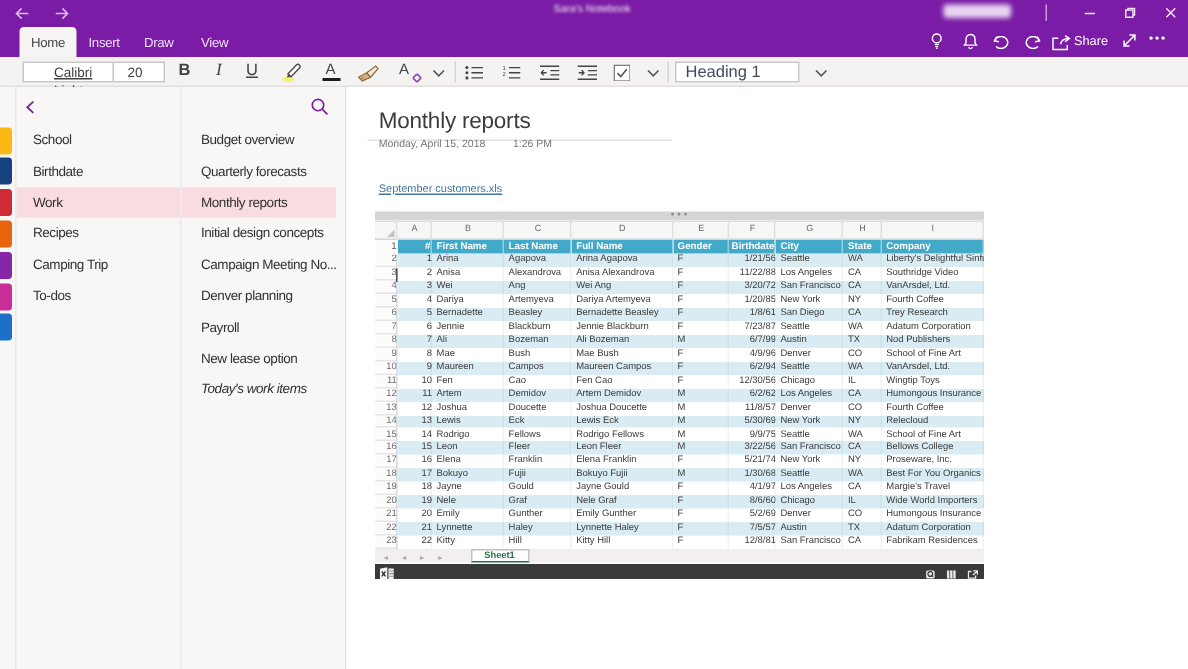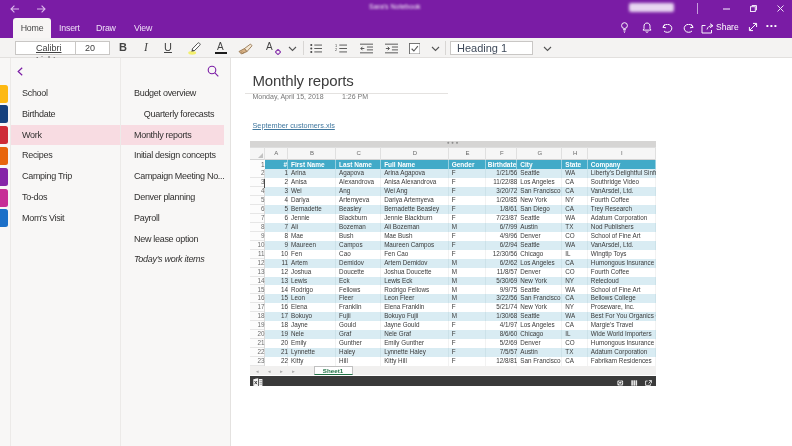--- a/index.html
+++ b/index.html
@@ -189,24 +189,23 @@
     <div class="srow" style="left:11px;top:103.8px;width:109px;padding-left:11px;">Birthdate</div>
     <div class="sectab" style="top:105.3px;background:#16417e;"></div>
     <div class="srow sel" style="left:11px;top:124.6px;width:109px;padding-left:11px;">Work</div>
     <div class="sectab" style="top:126.1px;background:#ce2b37;"></div>
     <div class="srow" style="left:11px;top:145.4px;width:109px;padding-left:11px;">Recipes</div>
     <div class="sectab" style="top:146.9px;background:#e8650d;"></div>
     <div class="srow" style="left:11px;top:166.2px;width:109px;padding-left:11px;">Camping Trip</div>
     <div class="sectab" style="top:167.7px;background:#8626a8;"></div>
     <div class="srow" style="left:11px;top:187px;width:109px;padding-left:11px;">To-dos</div>
     <div class="sectab" style="top:188.5px;background:#c72f96;"></div>
-    <div class="srow" style="left:11px;top:207.8px;width:109px;padding-left:11px;">Mom's Visit</div>
     <div class="sectab" style="top:209.3px;background:#1c70c8;"></div>
     <div class="srow" style="left:121px;top:83px;width:103px;padding-left:13px;">Budget overview</div>
-    <div class="srow" style="left:121px;top:103.8px;width:103px;padding-left:13px;text-align:center;">Quarterly forecasts</div>
+    <div class="srow" style="left:121px;top:103.8px;width:103px;padding-left:13px;">Quarterly forecasts</div>
     <div class="srow sel" style="left:121px;top:124.6px;width:103px;padding-left:13px;">Monthly reports</div>
     <div class="srow" style="left:121px;top:166.2px;width:103px;padding-left:13px;">Campaign Meeting No...</div>
     <div class="srow" style="left:121px;top:145.4px;width:103px;padding-left:13px;">Initial design concepts</div>
     <div class="srow" style="left:121px;top:187px;width:103px;padding-left:13px;">Denver planning</div>
     <div class="srow" style="left:121px;top:207.8px;width:103px;padding-left:13px;">Payroll</div>
     <div class="srow" style="left:121px;top:228.6px;width:103px;padding-left:13px;">New lease option</div>
     <div class="srow" style="left:121px;top:249.4px;width:103px;padding-left:13px;font-style:italic;">Today's work items</div>
   </div>
 
   <div id="content" class="abs">

